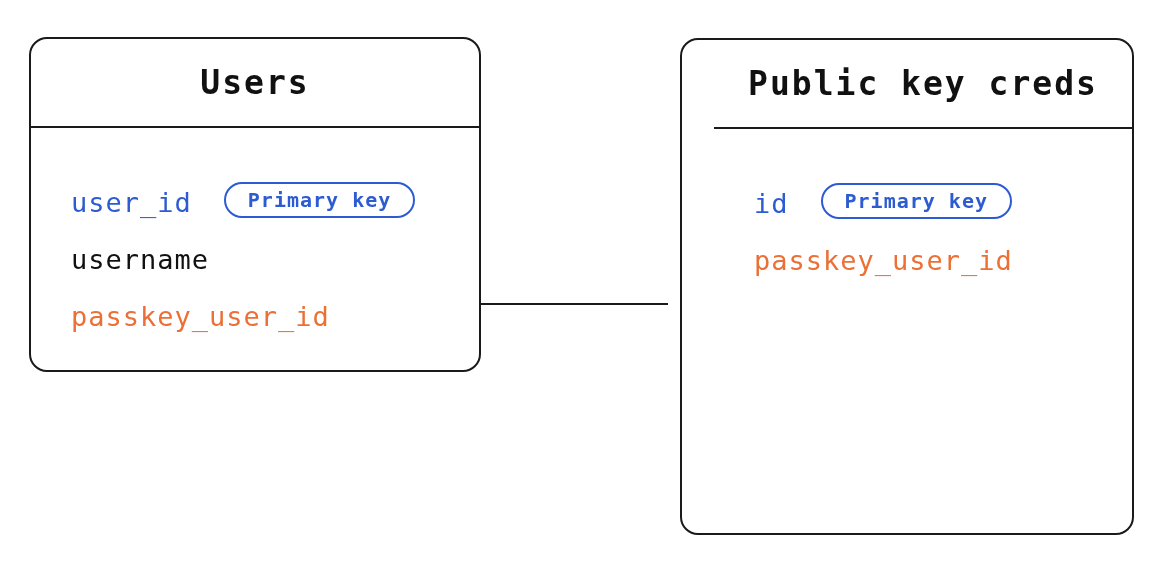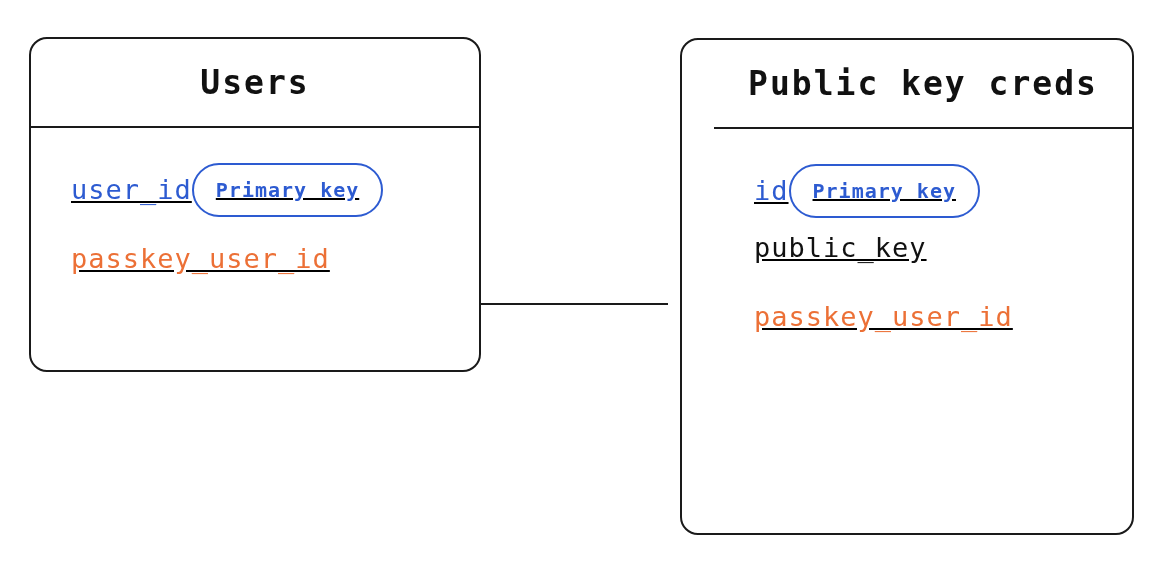--- a/index.html
+++ b/index.html
@@ -38,36 +38,36 @@
     font-size: 33px;
     font-weight: bold;
     letter-spacing: 2px;
     color: var(--text-black);
     white-space: nowrap;
   }
   .card-body { padding: 33px 0 0 40px; }
   .field-row {
     height: 57px;
     display: flex;
-    align-items: center;
-    text-decoration: underline;
+    align-items: flex-end;
+    gap: 32px;
   }
   .field-name {
     font-size: 27px;
     letter-spacing: 1px;
     color: var(--text-black);
     white-space: nowrap;
   }
   .field-name[data-role="primary"] { color: var(--primary-key-blue); }
   .field-name[data-role="foreign"] { color: var(--foreign-key-orange); margin-top: 24px; }
   .badge {
     display: inline-flex;
     align-items: center;
     justify-content: center;
-    height: 54px;
+    height: 36px;
     padding: 0 22px;
     border: 2px solid var(--primary-key-blue);
     border-radius: 999px;
     color: var(--primary-key-blue);
     font-size: 20px;
     font-weight: bold;
     letter-spacing: 1px;
     white-space: nowrap;
   }
   .connector {
@@ -87,38 +87,38 @@
   <div class="table-card card-users">
     <div class="card-header">
       <span class="card-title">Users</span>
     </div>
     <div class="card-body">
       <div class="field-row">
         <span class="field-name" data-role="primary">user_id</span>
         <span class="badge">Primary key</span>
       </div>
       <div class="field-row">
+        <span class="field-name" data-role="normal">username</span>
+      </div>
+      <div class="field-row">
         <span class="field-name" data-role="foreign">passkey_user_id</span>
       </div>
     </div>
   </div>
 
   <div class="connector"></div>
 
   <div class="table-card card-creds">
     <div class="card-header">
       <span class="card-title">Public key creds</span>
     </div>
     <div class="card-body">
       <div class="field-row">
         <span class="field-name" data-role="primary">id</span>
         <span class="badge">Primary key</span>
       </div>
       <div class="field-row">
-        <span class="field-name" data-role="normal">public_key</span>
-      </div>
-      <div class="field-row">
         <span class="field-name" data-role="foreign">passkey_user_id</span>
       </div>
     </div>
   </div>
 
 </div>
 
 </body></html>

